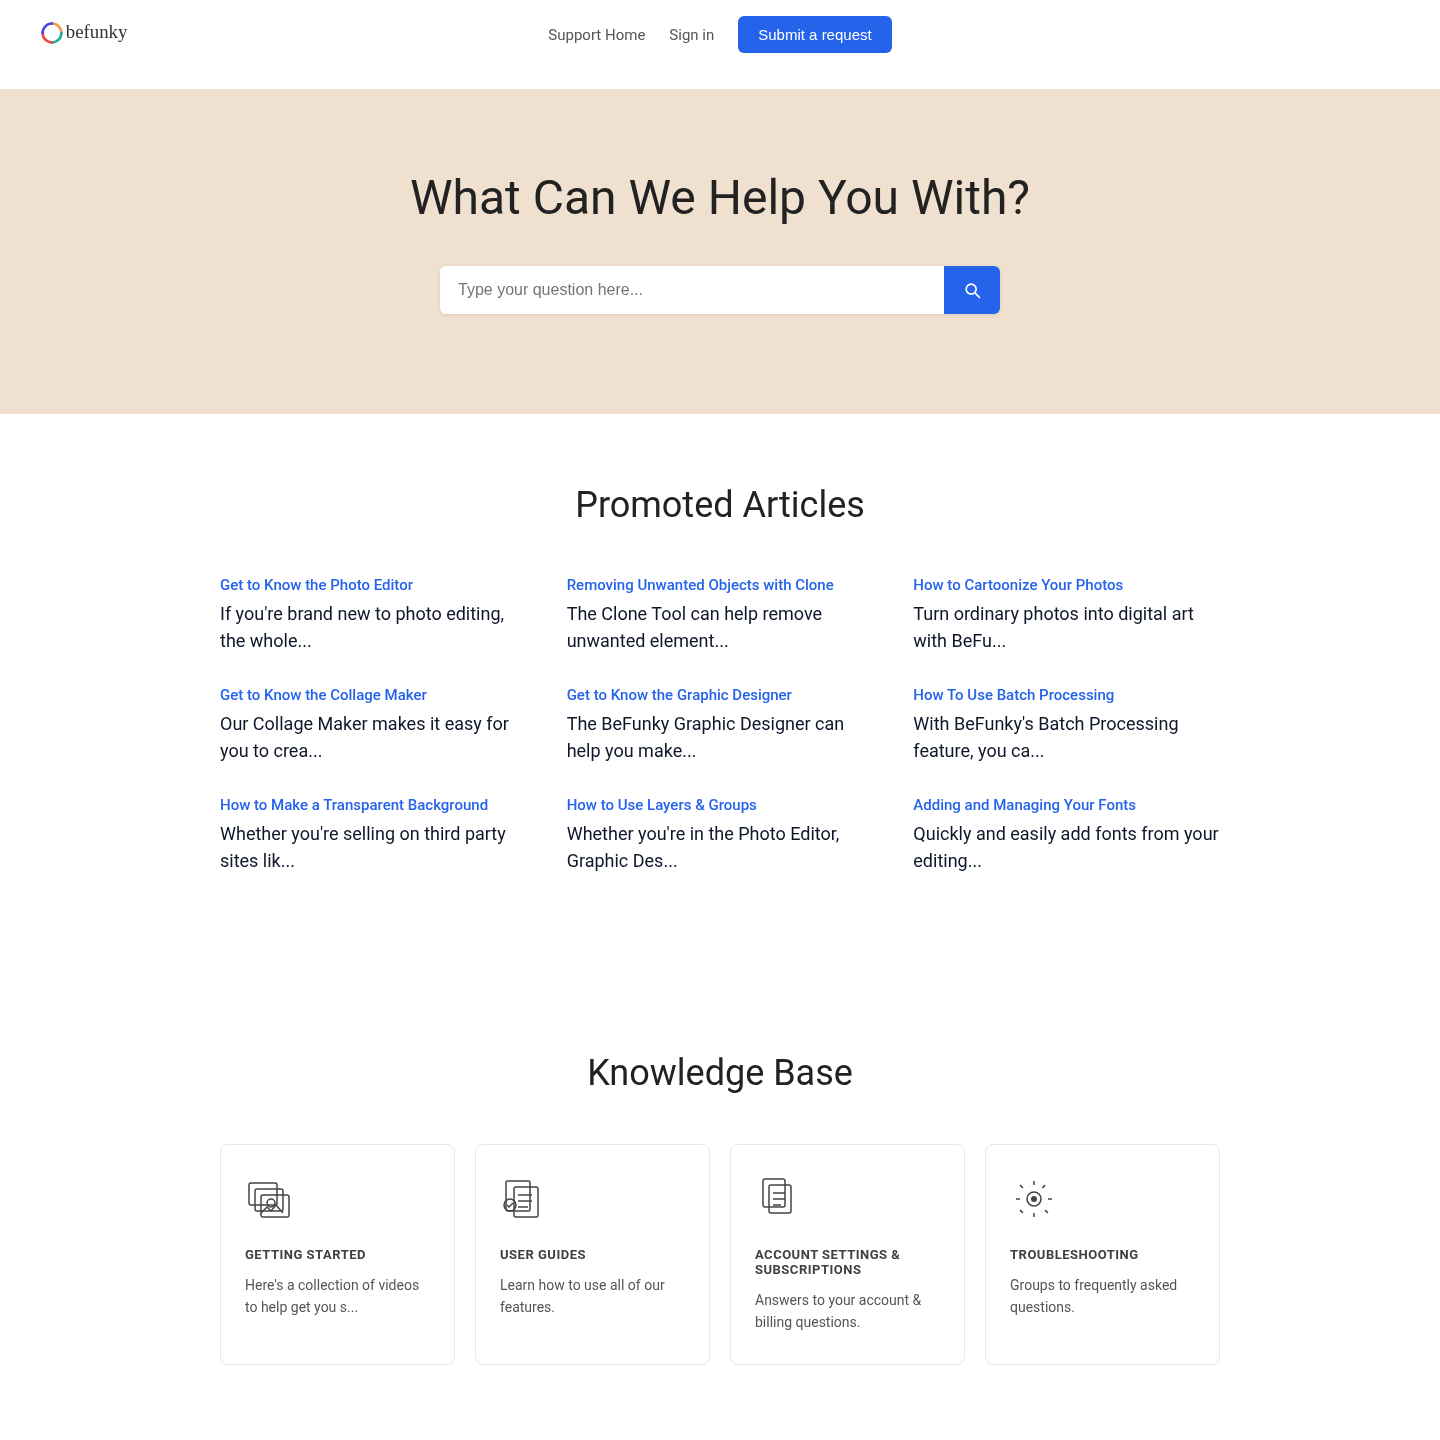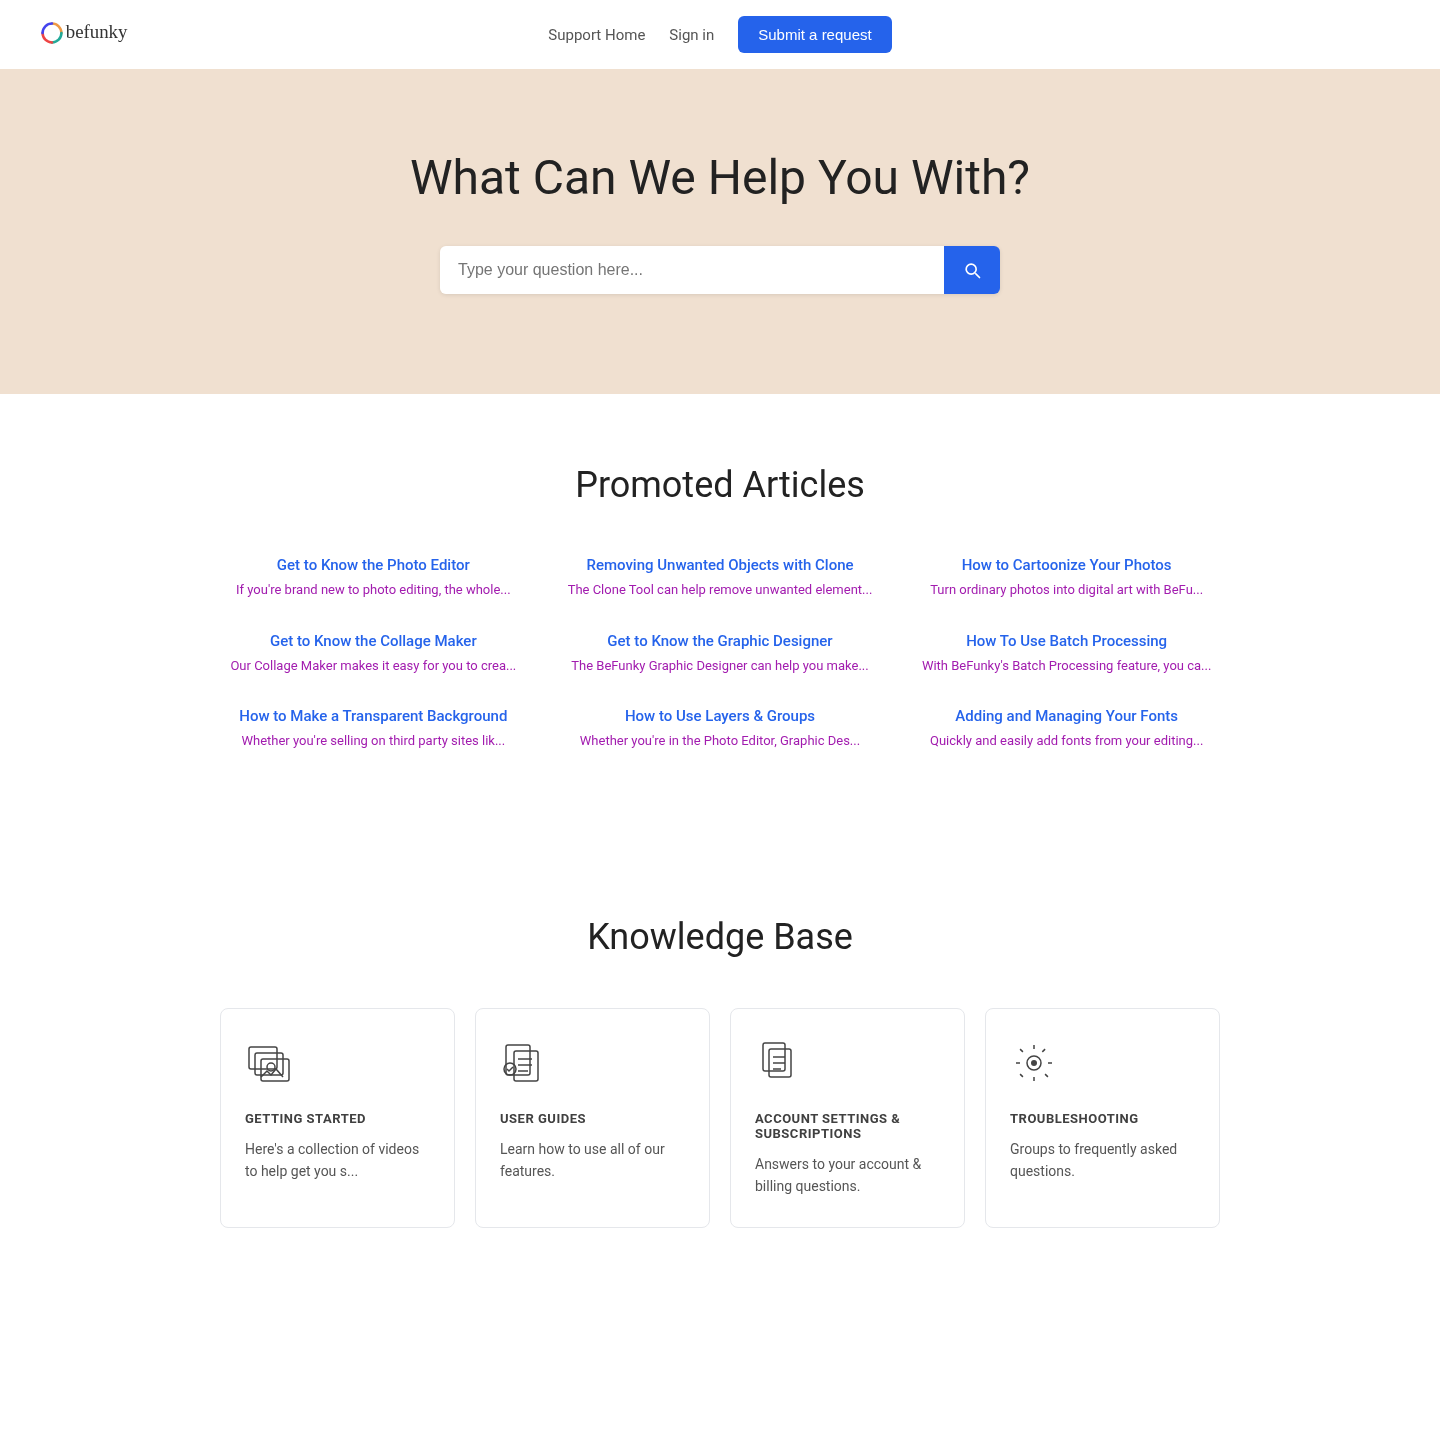--- a/index.html
+++ b/index.html
@@ -16,20 +16,21 @@
     .nav-link { color: #555; text-decoration: none; font-size: 15px; cursor: pointer; }
     .nav-btn {
       background: #2563eb; color: #fff; border: none; border-radius: 6px;
       padding: 10px 20px; font-size: 15px; cursor: pointer; font-weight: 500;
     }
 
     
     .hero {
       background: #f0e0d0; padding: 80px 53px 100px;
       text-align: center;
+      margin-top: 20px;
     }
     .hero h1 { font-size: 48px; font-weight: 400; color: #222; margin-bottom: 40px; }
     .search-bar {
       display: flex; max-width: 560px; margin: 0 auto;
       border-radius: 6px; overflow: hidden; box-shadow: 0 1px 4px rgba(0,0,0,0.1);
     }
     .search-input {
       flex: 1; padding: 14px 18px; font-size: 16px; border: none;
       outline: none; color: #888;
     }
@@ -37,25 +38,25 @@
       background: #2563eb; border: none; padding: 14px 18px; cursor: pointer;
       display: flex; align-items: center; justify-content: center;
     }
     .search-btn svg { width: 20px; height: 20px; fill: #fff; }
 
     
     .promoted { padding: 70px 80px 60px; text-align: center; background: #fff; }
     .section-title { font-size: 36px; font-weight: 400; color: #222; margin-bottom: 50px; }
     .articles-grid {
       display: grid; grid-template-columns: 1fr 1fr 1fr;
-      gap: 0 40px; text-align: center; max-width: 1000px; margin: 3px auto;
+      gap: 0 40px; text-align: left; max-width: 1000px; margin: 16px auto;
     }
     .article-item { margin-bottom: 32px; }
     .article-link { color: #2563eb; font-size: 15px; text-decoration: none; font-weight: 500; display: block; margin-bottom: 6px; }
-    .article-desc { color: #a21caf; font-size: 13px; line-height: 1.5; }
+    .article-desc { color: #0f172a; font-size: 18px; line-height: 1.5; }
 
     
     .knowledge { padding: 70px 80px 80px; text-align: center; background: #fff; }
     .kb-grid {
       display: grid; grid-template-columns: repeat(4, 1fr);
       gap: 20px; max-width: 1000px; margin: 0 auto; text-align: left;
     }
     .kb-card {
       border: 1px solid #e5e7eb; border-radius: 8px; padding: 30px 24px;
       background: #fff;

